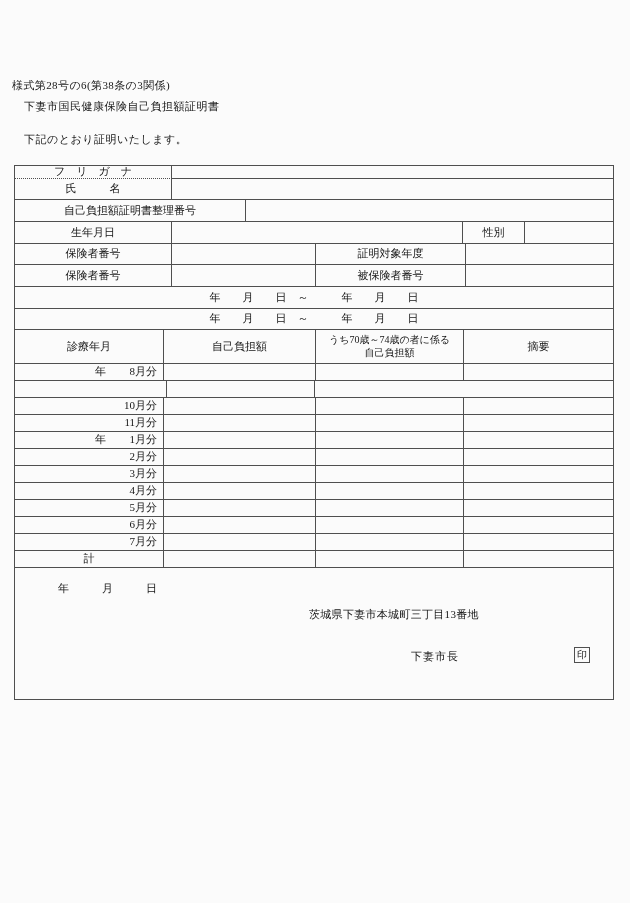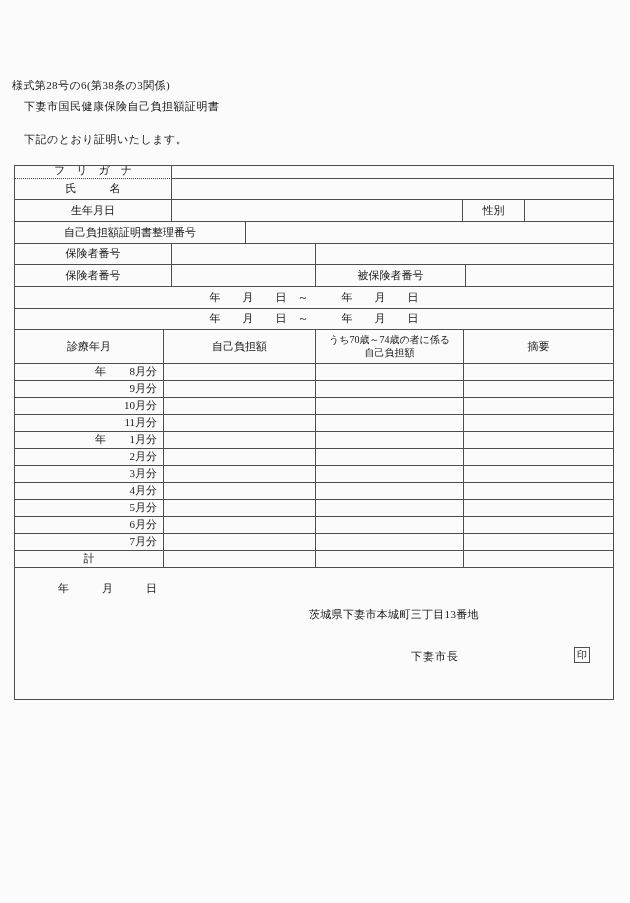--- a/index.html
+++ b/index.html
@@ -21,21 +21,21 @@
   }
   .row { display:flex; flex-shrink:0; }
   .cell {
     box-sizing:border-box; display:flex; align-items:center; justify-content:center;
     border-right:1px solid var(--bc); border-bottom:1px solid var(--bc);
     overflow:hidden; white-space:pre; text-align:center;
   }
   .noR { border-right:none !important; }
   .noB { border-bottom:none !important; }
   .grow { flex:1; }
-  .dottedB { border-bottom:1px dotted var(--bc) !important;font-family:Liberation Mono, monospace; }
+  .dottedB { border-bottom:1px dotted var(--bc) !important; }
   .hdr3 { white-space:pre-line; font-size:10px; line-height:1.25; }
   .mcol1 { justify-content:flex-end; padding-right:6px; position:relative; }
   .m-year { position:absolute; left:80px; }
   .footer-cell { position:relative; display:block; }
   .f-date   { position:absolute; left:43px;  top:14px; white-space:pre; }
   .f-address{ position:absolute; left:294px; top:40px; letter-spacing:.3px; }
   .f-mayor  { position:absolute; left:396px; top:82px; letter-spacing:1px; }
   .f-seal {
     position:absolute; left:559px; top:79px; width:16px; height:16px;
     border:1px solid var(--bc); box-sizing:border-box;
@@ -57,34 +57,35 @@
       <div class="cell dottedB" style="width:157px">フ　リ　ガ　ナ</div>
       <div class="cell noR grow"></div>
     </div>
 
     <div class="row" style="height:21px">
       <div class="cell" style="width:157px">氏　　　名</div>
       <div class="cell noR grow"></div>
     </div>
 
     <div class="row" style="height:22px">
+      <div class="cell" style="width:231px">自己負担額証明書整理番号</div>
+      <div class="cell noR grow"></div>
+    </div>
+
+    <div class="row" style="height:22px">
       <div class="cell" style="width:157px">生年月日</div>
       <div class="cell grow"></div>
       <div class="cell" style="width:62px">性別</div>
       <div class="cell noR" style="width:88px"></div>
     </div>
 
-    <div class="row" style="height:22px">
-      <div class="cell" style="width:231px">自己負担額証明書整理番号</div>
-      <div class="cell noR grow"></div>
-    </div>
-
     <div class="row" style="height:21px">
       <div class="cell" style="width:157px">保険者番号</div>
       <div class="cell" style="width:144px"></div>
+      <div class="cell" style="width:150px">証明対象年度</div>
       <div class="cell noR grow"></div>
     </div>
 
     <div class="row" style="height:22px">
       <div class="cell" style="width:157px">保険者番号</div>
       <div class="cell" style="width:144px"></div>
       <div class="cell" style="width:150px">被保険者番号</div>
       <div class="cell noR grow"></div>
     </div>
 
@@ -104,21 +105,20 @@
       <div class="cell noR grow">摘要</div>
     </div>
 
     <div class="row" style="height:17px">
       <div class="cell mcol1" style="width:149px"><span class="m-year">年</span><span>8月分</span></div>
       <div class="cell" style="width:152px"></div>
       <div class="cell" style="width:148px"></div>
       <div class="cell noR grow"></div>
     </div>
     <div class="row" style="height:17px">
-      <div class="cell mcol1" style="width:149px"><span class="m-year"></span><span>9月分</span></div>
       <div class="cell" style="width:152px"></div>
       <div class="cell" style="width:148px"></div>
       <div class="cell noR grow"></div>
     </div>
     <div class="row" style="height:17px">
       <div class="cell mcol1" style="width:149px"><span class="m-year"></span><span>10月分</span></div>
       <div class="cell" style="width:152px"></div>
       <div class="cell" style="width:148px"></div>
       <div class="cell noR grow"></div>
     </div>

